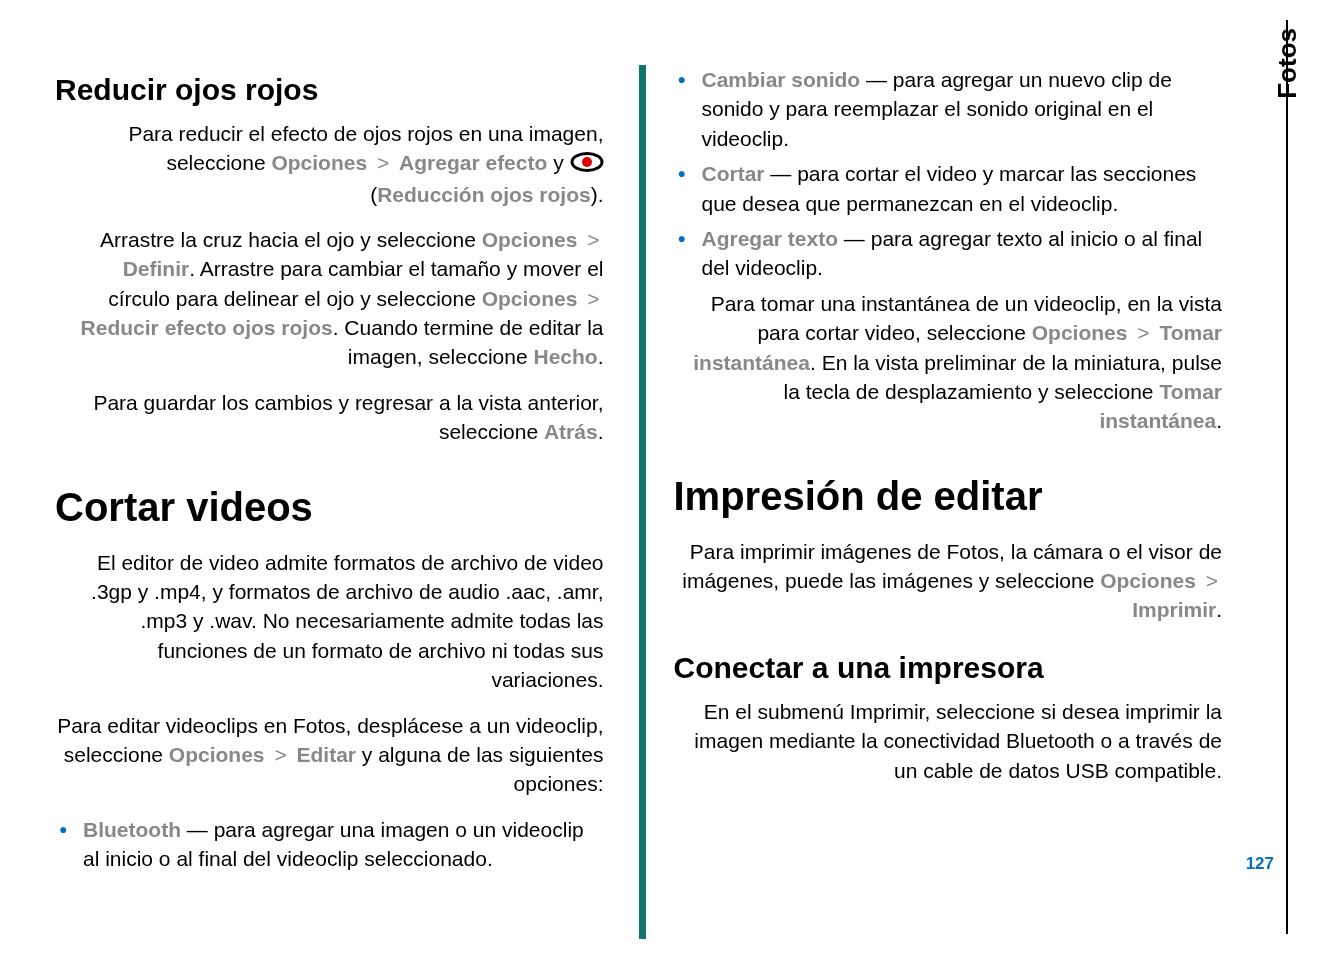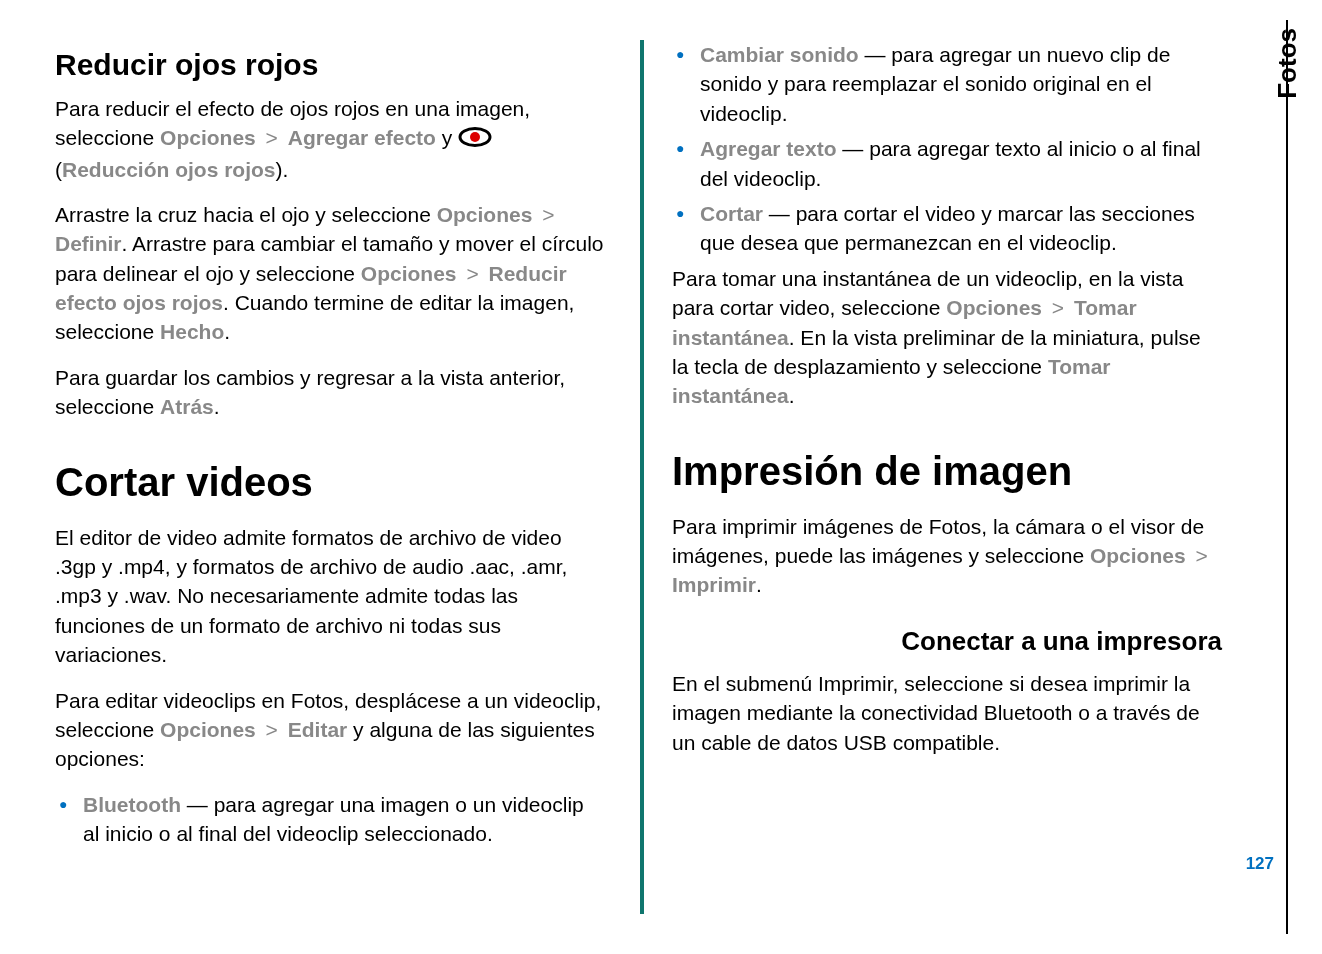--- a/index.html
+++ b/index.html
@@ -9,54 +9,55 @@
     font-family: Arial, Helvetica, sans-serif;
     color: #000;
     background: #fff;
     position: relative;
     padding: 40px 100px 40px 55px;
   }
   .columns {
     display: flex;
     gap: 7px;
     height: 100%;
+    margin-top: 25px;
   }
   .col {
     flex: 1;
     padding-right: 28px;
   }
   .col.right {
     padding-left: 28px;
     padding-right: 0;
-    border-left: 4px solid #0f766e;
+    border-left: 7px solid #0f766e;
   }
   h2 {
     font-size: 30px;
     font-weight: 700;
     margin-bottom: 12px;
     margin-top: 8px;
   }
   h1 {
     font-size: 40px;
     font-weight: 750;
     margin-top: 38px;
     margin-bottom: 18px;
   }
   h3 {
-    font-size: 26px;
+    font-size: 30px;
     font-weight: 700;
     margin-top: 26px;
     margin-bottom: 12px;
-    text-align: right;
   }
   p {
     font-size: 21px;
     line-height: 1.4;
     margin-bottom: 16px;
     font-weight: 400;
+    text-align: right;
   }
   .hl {
     color: #888;
     font-weight: 700;
   }
   .gt {
     color: #888;
     font-weight: 400;
     padding: 0 4px;
   }
@@ -168,36 +169,36 @@
       </li>
     </ul>
   </div>
 
   <div class="col right">
     <ul>
       <li>
         <span class="hl">Cambiar sonido</span><span> — para agregar un nuevo clip de sonido y para reemplazar el sonido original en el videoclip.</span>
       </li>
       <li>
+        <span class="hl">Cortar</span><span> — para cortar el video y marcar las secciones que desea que permanezcan en el videoclip.</span>
+      </li>
+      <li>
         <span class="hl">Agregar texto</span><span> — para agregar texto al inicio o al final del videoclip.</span>
-      </li>
-      <li>
-        <span class="hl">Cortar</span><span> — para cortar el video y marcar las secciones que desea que permanezcan en el videoclip.</span>
       </li>
     </ul>
 
     <p>
       <span>Para tomar una instantánea de un videoclip, en la vista para cortar video, seleccione </span>
       <span class="hl">Opciones</span>
       <span class="gt">&gt;</span>
       <span class="hl">Tomar instantánea</span><span>. En la vista preliminar de la miniatura, pulse la tecla de desplazamiento y seleccione </span>
       <span class="hl">Tomar instantánea</span><span>.</span>
     </p>
 
-    <h1>Impresión de imagen</h1>
+    <h1>Impresión de editar</h1>
 
 
     <p>
       <span>Para imprimir imágenes de Fotos, la cámara o el visor de imágenes, puede las imágenes y seleccione </span>
       <span class="hl">Opciones</span>
       <span class="gt">&gt;</span>
       <span class="hl">Imprimir</span><span>.</span>
     </p>
 
     <h3>Conectar a una impresora</h3>

